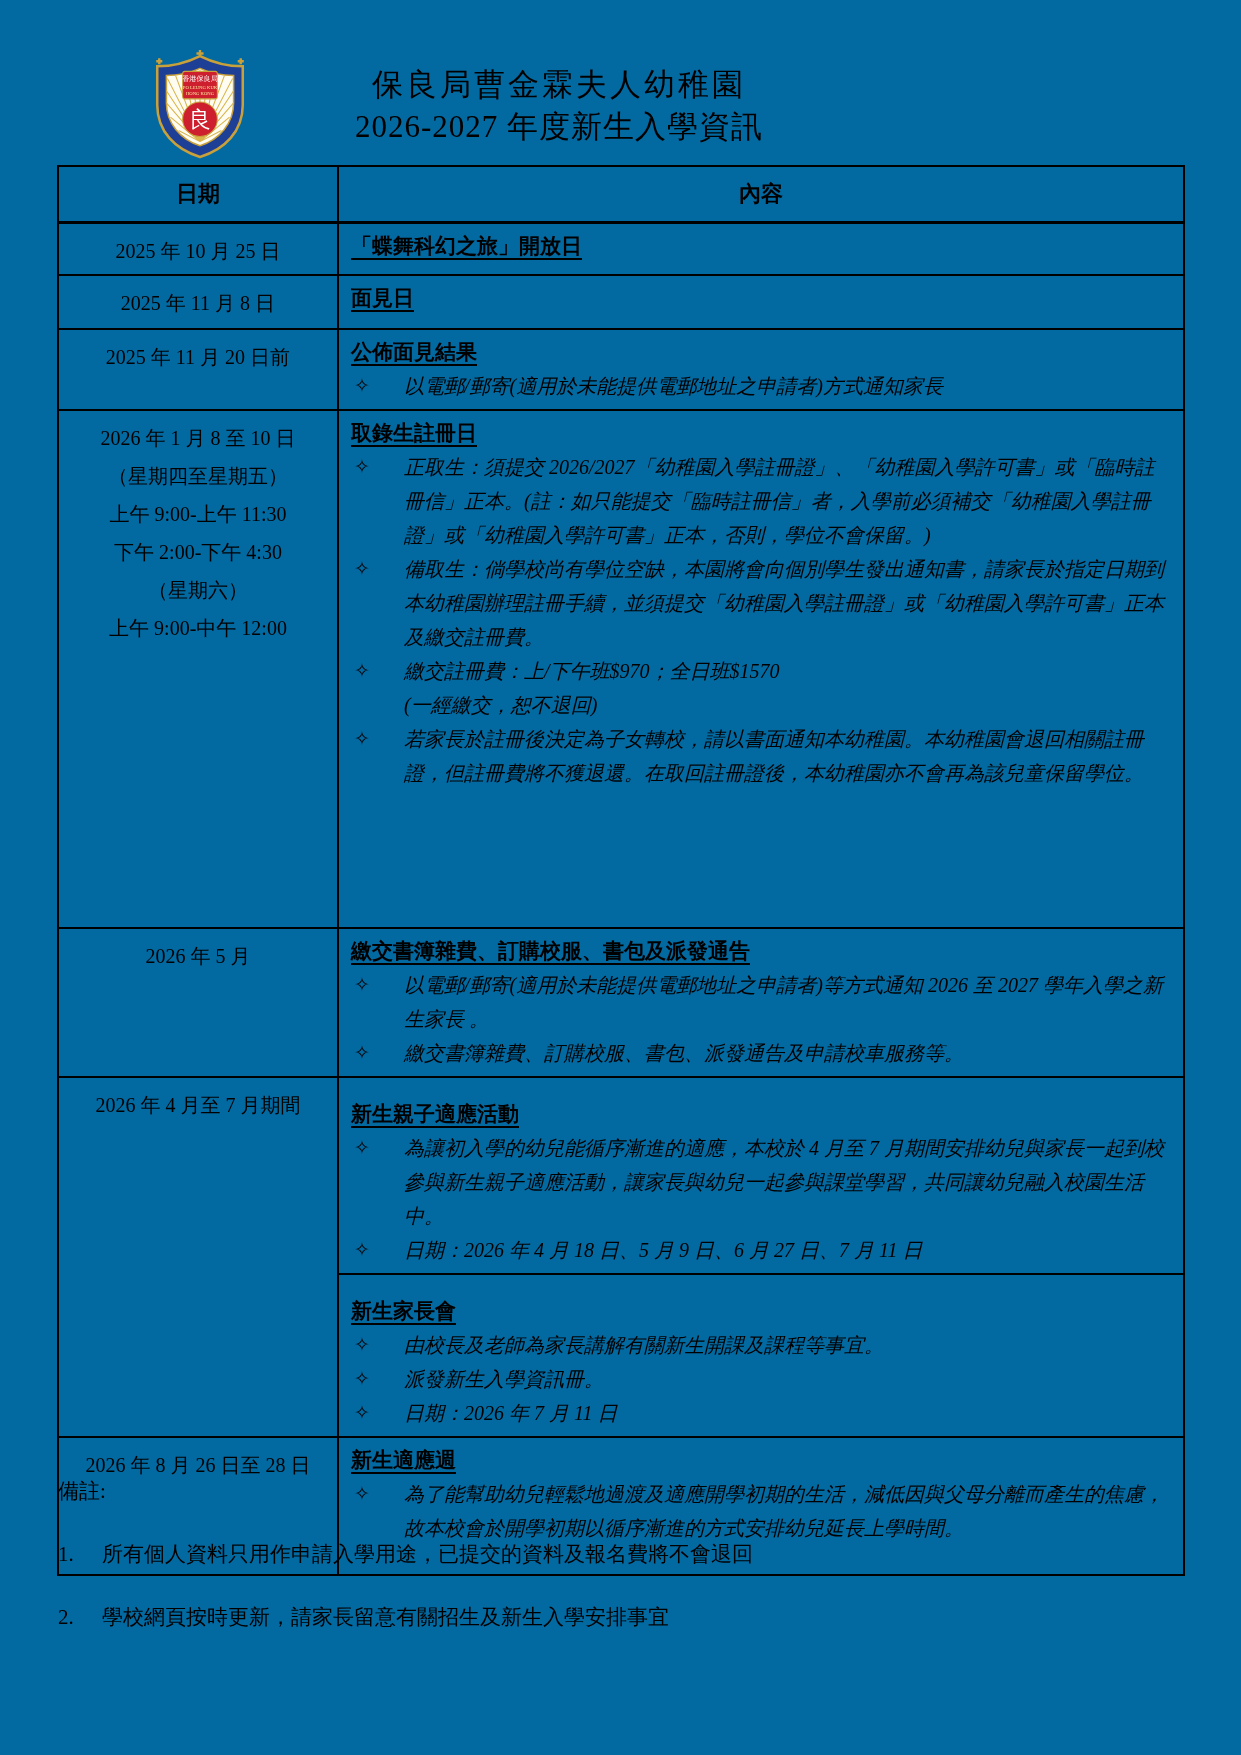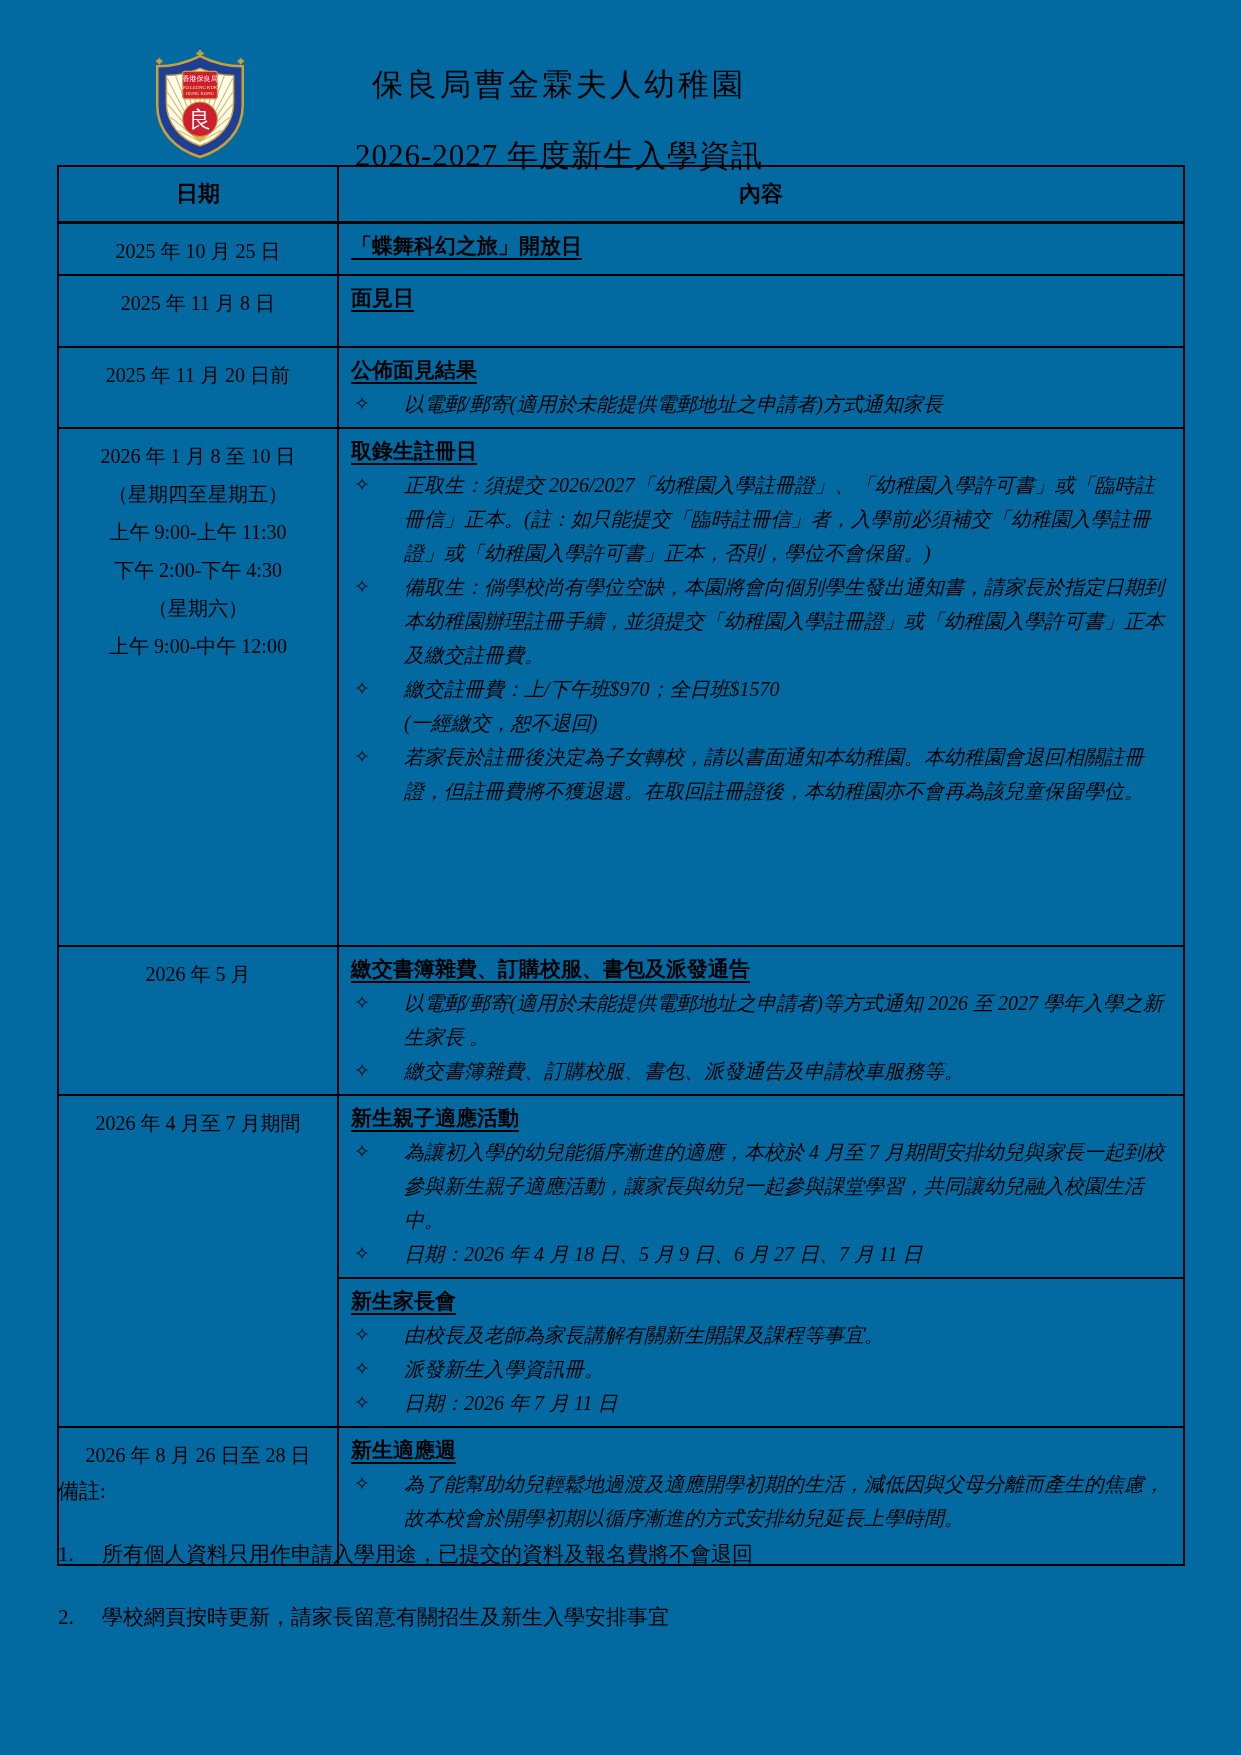--- a/index.html
+++ b/index.html
@@ -3,34 +3,34 @@
 <meta charset="utf-8">
 <style>
   html,body{margin:0;padding:0;background:#ffffff;}
   body{width:1241px;height:1755px;font-family:"Liberation Serif","DejaVu Serif",serif;color:#000;}
   .page{position:relative;width:1241px;height:1755px;background:#0369a1;overflow:hidden;}
 
   .crest{position:absolute;left:146px;top:50px;width:108px;height:112px;}
 
   .header-text{position:absolute;top:64px;left:0;width:1118px;text-align:center;}
   .school-name{font-size:31px;letter-spacing:3px;}
-  .doc-title{font-size:31px;margin-top:29px;letter-spacing:1px;}
+  .doc-title{font-size:31px;margin-top:0;letter-spacing:1px;}
 
   table.doc-table{position:absolute;top:165px;left:57px;width:1128px;border-collapse:collapse;table-layout:fixed;}
   .doc-table th,.doc-table td{border:2px solid #000;vertical-align:top;}
   .doc-table th{vertical-align:middle;font-size:22px;font-weight:bold;text-align:center;border-bottom:3px solid #000;}
   th.th-date{width:276px;font-family:Liberation Mono, monospace;}
   .hrow{height:56px;}
-  .r0{height:52px;} .r1{height:72px;} .r2{height:72px;} .r3{height:518px;}
+  .r0{height:52px;} .r1{height:54px;} .r2{height:72px;} .r3{height:518px;}
   .r4{height:145px;} .r5{height:320px;} .r6{height:138px;margin-top:12px;}
 
   td.date-cell{font-size:20px;text-align:center;padding:8px 4px 4px 4px;line-height:38px;}
   td.content-cell{font-size:20px;padding:5px 10px 6px 12px;line-height:34px;}
   td.content-cell.split{padding:0;}
-  .sub{padding:5px 10px 6px 12px;}
+  .sub{padding:19px 10px 6px 12px;}
   .sub + .sub{border-top:2px solid #000;}
   .sub-a{min-height:160px;box-sizing:border-box;}
 
   .sec-title{font-size:21px;font-weight:bold;text-decoration:underline;text-decoration-thickness:2px;text-underline-offset:5px;}
   .bullet{display:flex;align-items:flex-start;}
   .star{flex:none;width:50px;padding-left:3px;font-size:19px;}
   .btext{flex:1;white-space:pre-line;font-style:italic;}
   .dline{line-height:38px;}
 
   .footer{position:absolute;top:1476px;left:58px;width:1110px;font-size:21px;}

